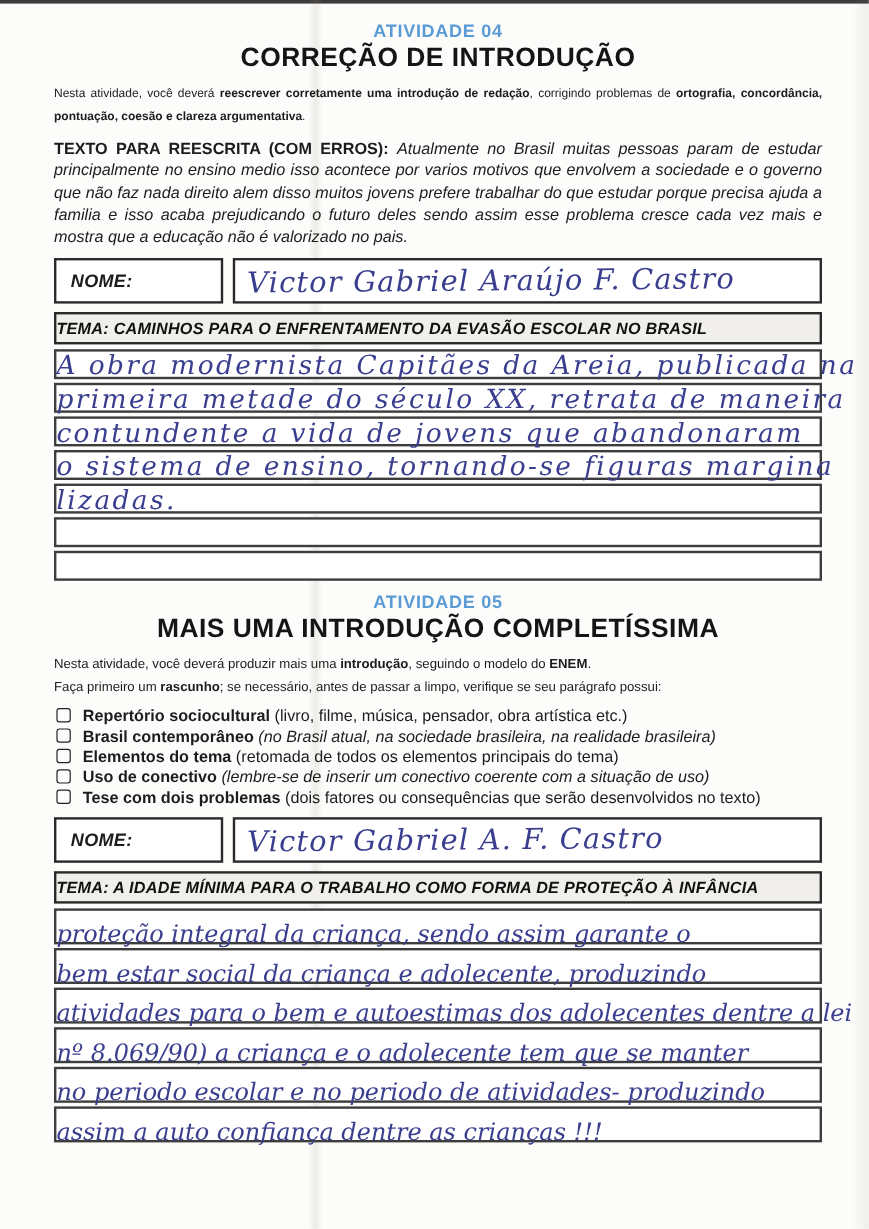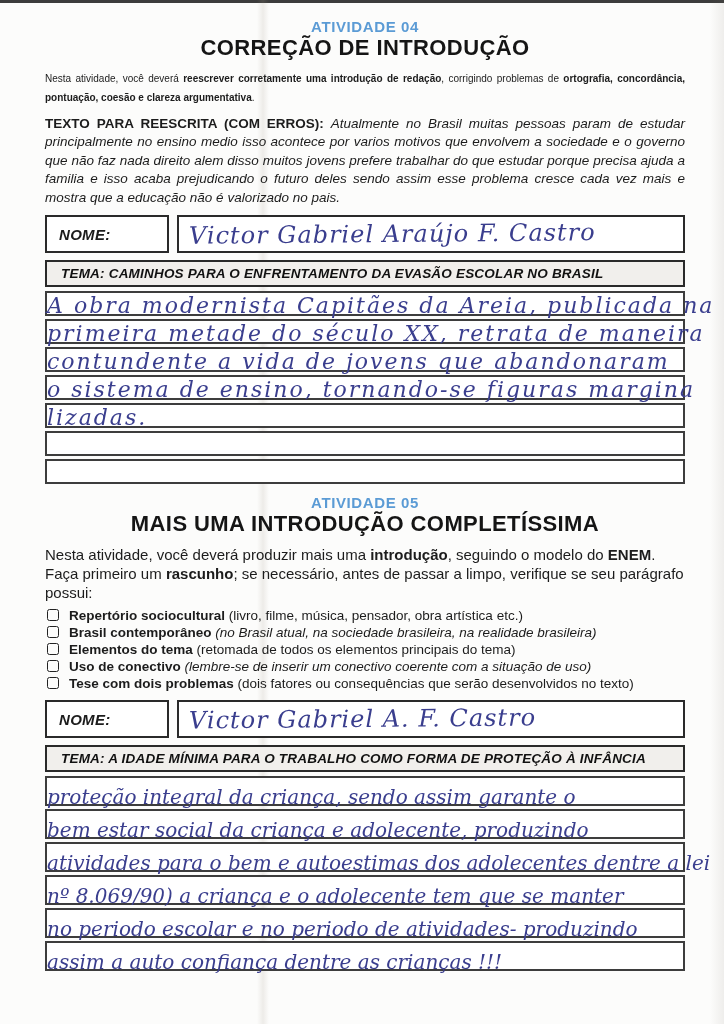--- a/index.html
+++ b/index.html
@@ -20,40 +20,40 @@
   .sheet{position:relative;padding:18px 39px 0 45px;}
 
   .kicker{color:#5b9bd5;font-weight:bold;font-size:15px;line-height:17px;text-align:center;letter-spacing:.6px;}
   .big-title{font-size:22px;line-height:26px;font-weight:bold;text-align:center;letter-spacing:.4px;margin:0 0 8px 0;color:#151515;}
 
   .para{font-size:10px;line-height:19px;text-align:justify;margin:0 0 8px 0;}
   .rewrite{font-size:13.5px;line-height:18.4px;text-align:justify;margin:0 0 8px 0;}
   .rewrite i{font-family:"Liberation Sans",sans-serif;}
 
   .nome-row{display:flex;gap:8px;height:38px;margin-bottom:7px;}
-  .nome-label-box{box-sizing:border-box;border:2px solid #2a2a2a;background:#fff;width:124px;
+  .nome-label-box{box-sizing:border-box;border:2px solid #2a2a2a;background:#fff;width:141px;
     display:flex;align-items:center;padding-left:12px;font-weight:bold;font-style:italic;font-size:15px;letter-spacing:.3px;}
   .nome-value-box{box-sizing:border-box;border:2px solid #2a2a2a;background:#fff;flex:1;position:relative;}
 
   .hand{font-family:"DejaVu Serif",serif;font-style:italic;color:#3a3e8e;}
   .hand-name{position:absolute;left:10px;top:3px;font-size:24px;letter-spacing:1px;white-space:nowrap;transform:rotate(-.5deg);z-index:6;}
 
   .tema-bar{box-sizing:border-box;border:2px solid #2a2a2a;background:#f1efec;height:27px;margin-bottom:4px;
-    display:flex;align-items:center;padding:0 14px;font-weight:bold;font-style:italic;font-size:13.5px;letter-spacing:.2px;color:#111;}
+    display:flex;align-items:center;padding:0 0;font-weight:bold;font-style:italic;font-size:13.5px;letter-spacing:.2px;color:#111;}
 
   .wlines{margin-bottom:0;}
   .wline{box-sizing:border-box;border:2px solid #3d3d3d;background:#fff;position:relative;margin-top:3px;}
   .wlines-1 .wline{height:25px;}
   .wlines-2 .wline{height:30px;}
   .wline .hand-line{position:absolute;left:0;bottom:-3px;line-height:1;white-space:nowrap;z-index:5;}
   .wlines-1 .hand-line{font-size:22px;letter-spacing:2px;}
   .wlines-2 .hand-line{font-size:20px;letter-spacing:0;}
 
   .section-05{margin-top:10px;}
-  .intro05{font-size:15px;line-height:19px;margin:0 0 5px 0;}
+  .intro05{font-size:11px;line-height:19px;margin:0 0 5px 0;}
 
   .checklist{list-style:none;margin:0 0 8px 0;padding:0;}
   .checklist li{display:flex;align-items:flex-start;font-size:13.5px;line-height:17px;margin:0;}
   .cb{flex:0 0 auto;display:inline-block;width:10px;height:10px;border:1.6px solid #222;border-radius:2.5px;margin:2px 10px 0 2px;}
   .checklist i{font-family:"Liberation Sans",sans-serif;}
 </style>
 </head>
 <body>
 
 <div class="scan-edge-top"></div>

